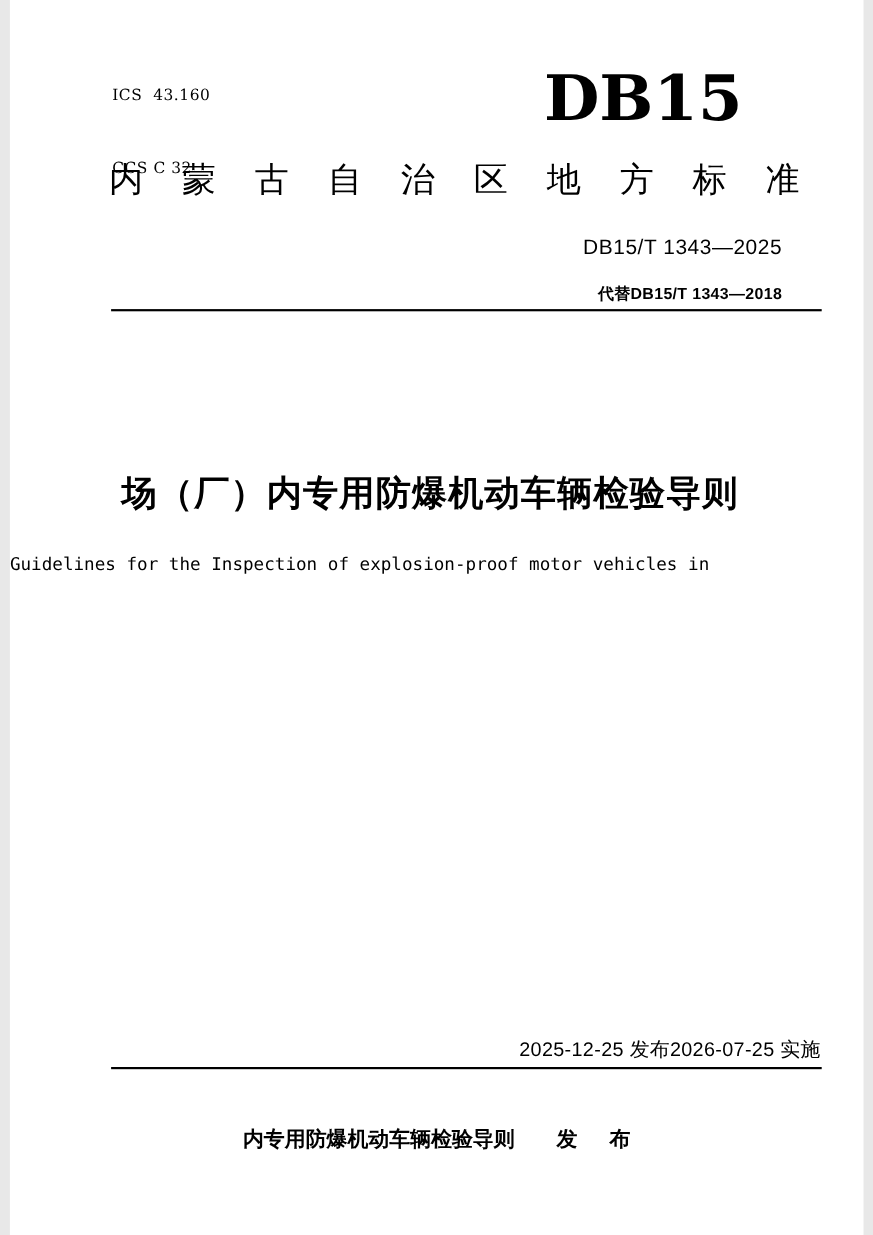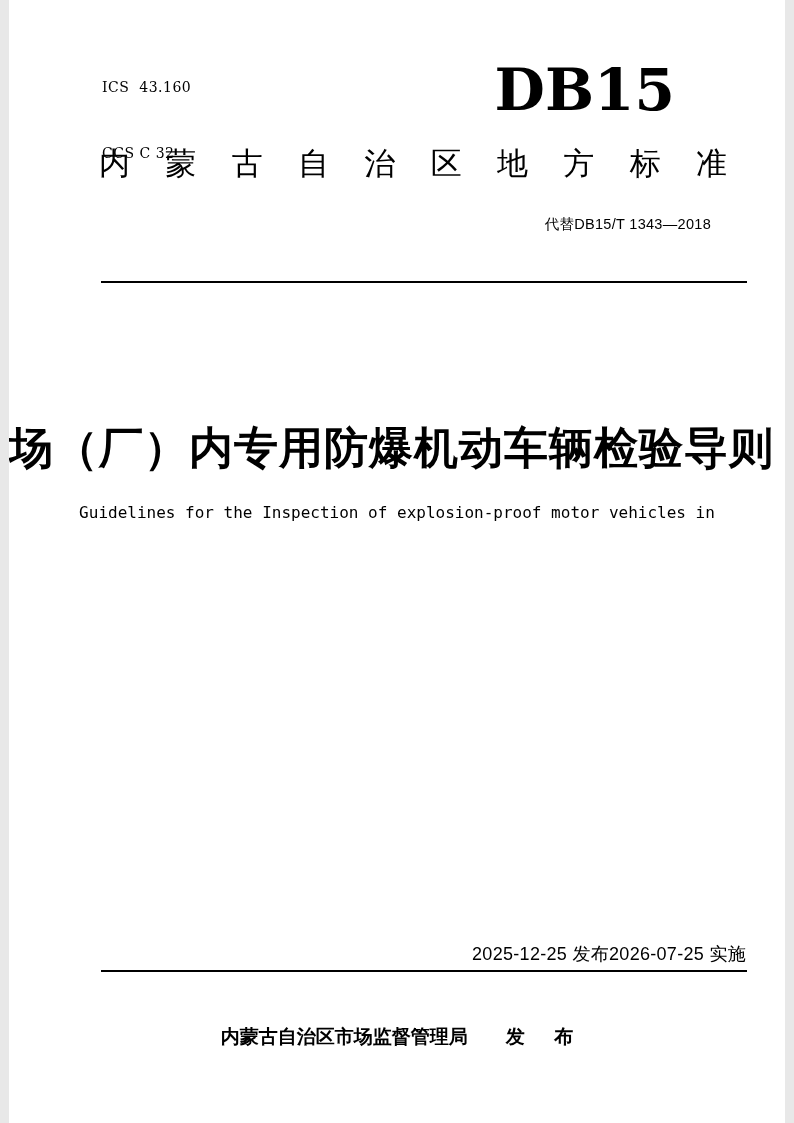--- a/index.html
+++ b/index.html
@@ -67,55 +67,56 @@
     white-space: nowrap;
   }
   .std-num {
     font-size: 19px;
     line-height: 24px;
     letter-spacing: 0.5px;
   }
   .std-replaces {
     font-size: 14.5px;
     line-height: 18px;
-    margin-top: 1px;
+    margin-top: 21px;
     letter-spacing: 0.3px;
+    font-weight: bold;
   }
 
   .rule {
     position: absolute;
     left: 92px;
     width: 646px;
     height: 2px;
     background: #000000;
   }
   .rule-top { top: 281px; }
   .rule-bottom { top: 970px; }
 
   
   .title-zh {
     position: absolute;
     left: 0;
     right: 12px;
     top: 426px;
     text-align: center;
-    font-size: 44px;
+    font-size: 32px;
     line-height: 44px;
     font-weight: 700;
     letter-spacing: 1px;
     white-space: nowrap;
   }
 
   
   .title-en {
     position: absolute;
     left: 0;
     right: 0;
     top: 500px;
-    text-align: center;
+    text-align: left;
     font-family: "DejaVu Sans Mono", monospace;
     font-size: 16px;
     line-height: 26px;
     font-weight: 400;
   }
 
   
   .date-row {
     position: absolute;
     left: 93px;
@@ -166,35 +167,36 @@
       <span class="jchar">自</span>
       <span class="jchar">治</span>
       <span class="jchar">区</span>
       <span class="jchar">地</span>
       <span class="jchar">方</span>
       <span class="jchar">标</span>
       <span class="jchar">准</span>
     </div>
 
   <div class="std-num-block">
+    <div class="std-num">DB15/T 1343—2025</div>
     <div class="std-replaces">代替DB15/T 1343—2018</div>
   </div>
 
   <div class="rule rule-top"></div>
 
   <div class="title-zh">场（厂）内专用防爆机动车辆检验导则</div>
 
   <div class="title-en">
     <div>Guidelines for the Inspection of explosion-proof motor vehicles in</div>
   </div>
 
   <div class="date-row">
     <span>2025-12-25 发布</span>
     <span>2026-07-25 实施</span>
   </div>
 
   <div class="rule rule-bottom"></div>
 
   <div class="publisher-row">
-    <span>内蒙古自治区市场监督管理局</span><span class="publish-action">发 布</span>
+    <span>内专用防爆机动车辆检验导则</span><span class="publish-action">发 布</span>
   </div>
 
 </div>
 
 </body></html>

